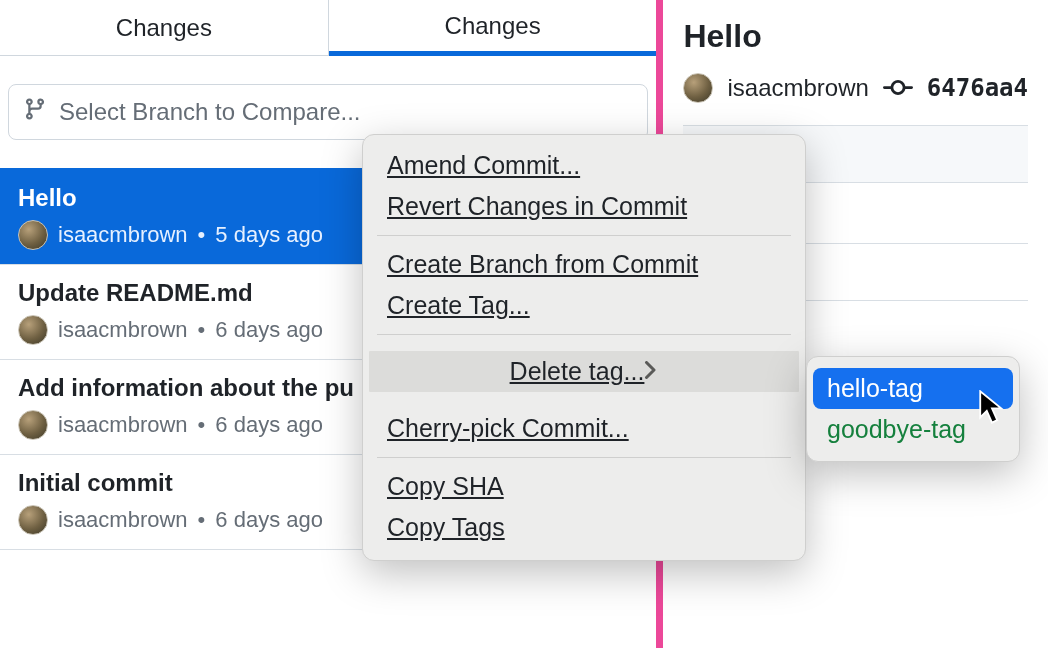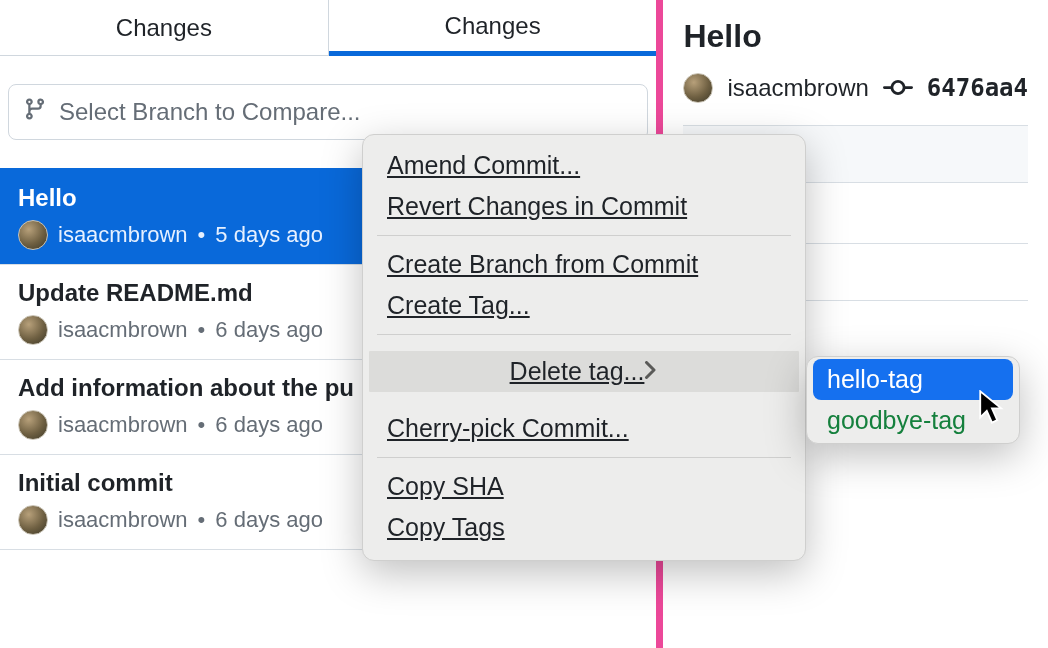--- a/index.html
+++ b/index.html
@@ -186,21 +186,21 @@
   
   .submenu {
     position: absolute;
     left: 806px;
     top: 356px;
     width: 214px;
     background: #ededec;
     border: 1px solid #cfcfce;
     border-radius: 12px;
     box-shadow: 0 12px 40px rgba(0,0,0,0.25);
-    padding: 2px 6px;
+    padding: 11px 6px;
     z-index: 11;
   }
   .submenu .sitem {
     padding: 6px 14px;
     font-size: 25px;
     border-radius: 8px;
   }
   .submenu .sitem.sel {
     background: #1570ef;
     color: #fff;

